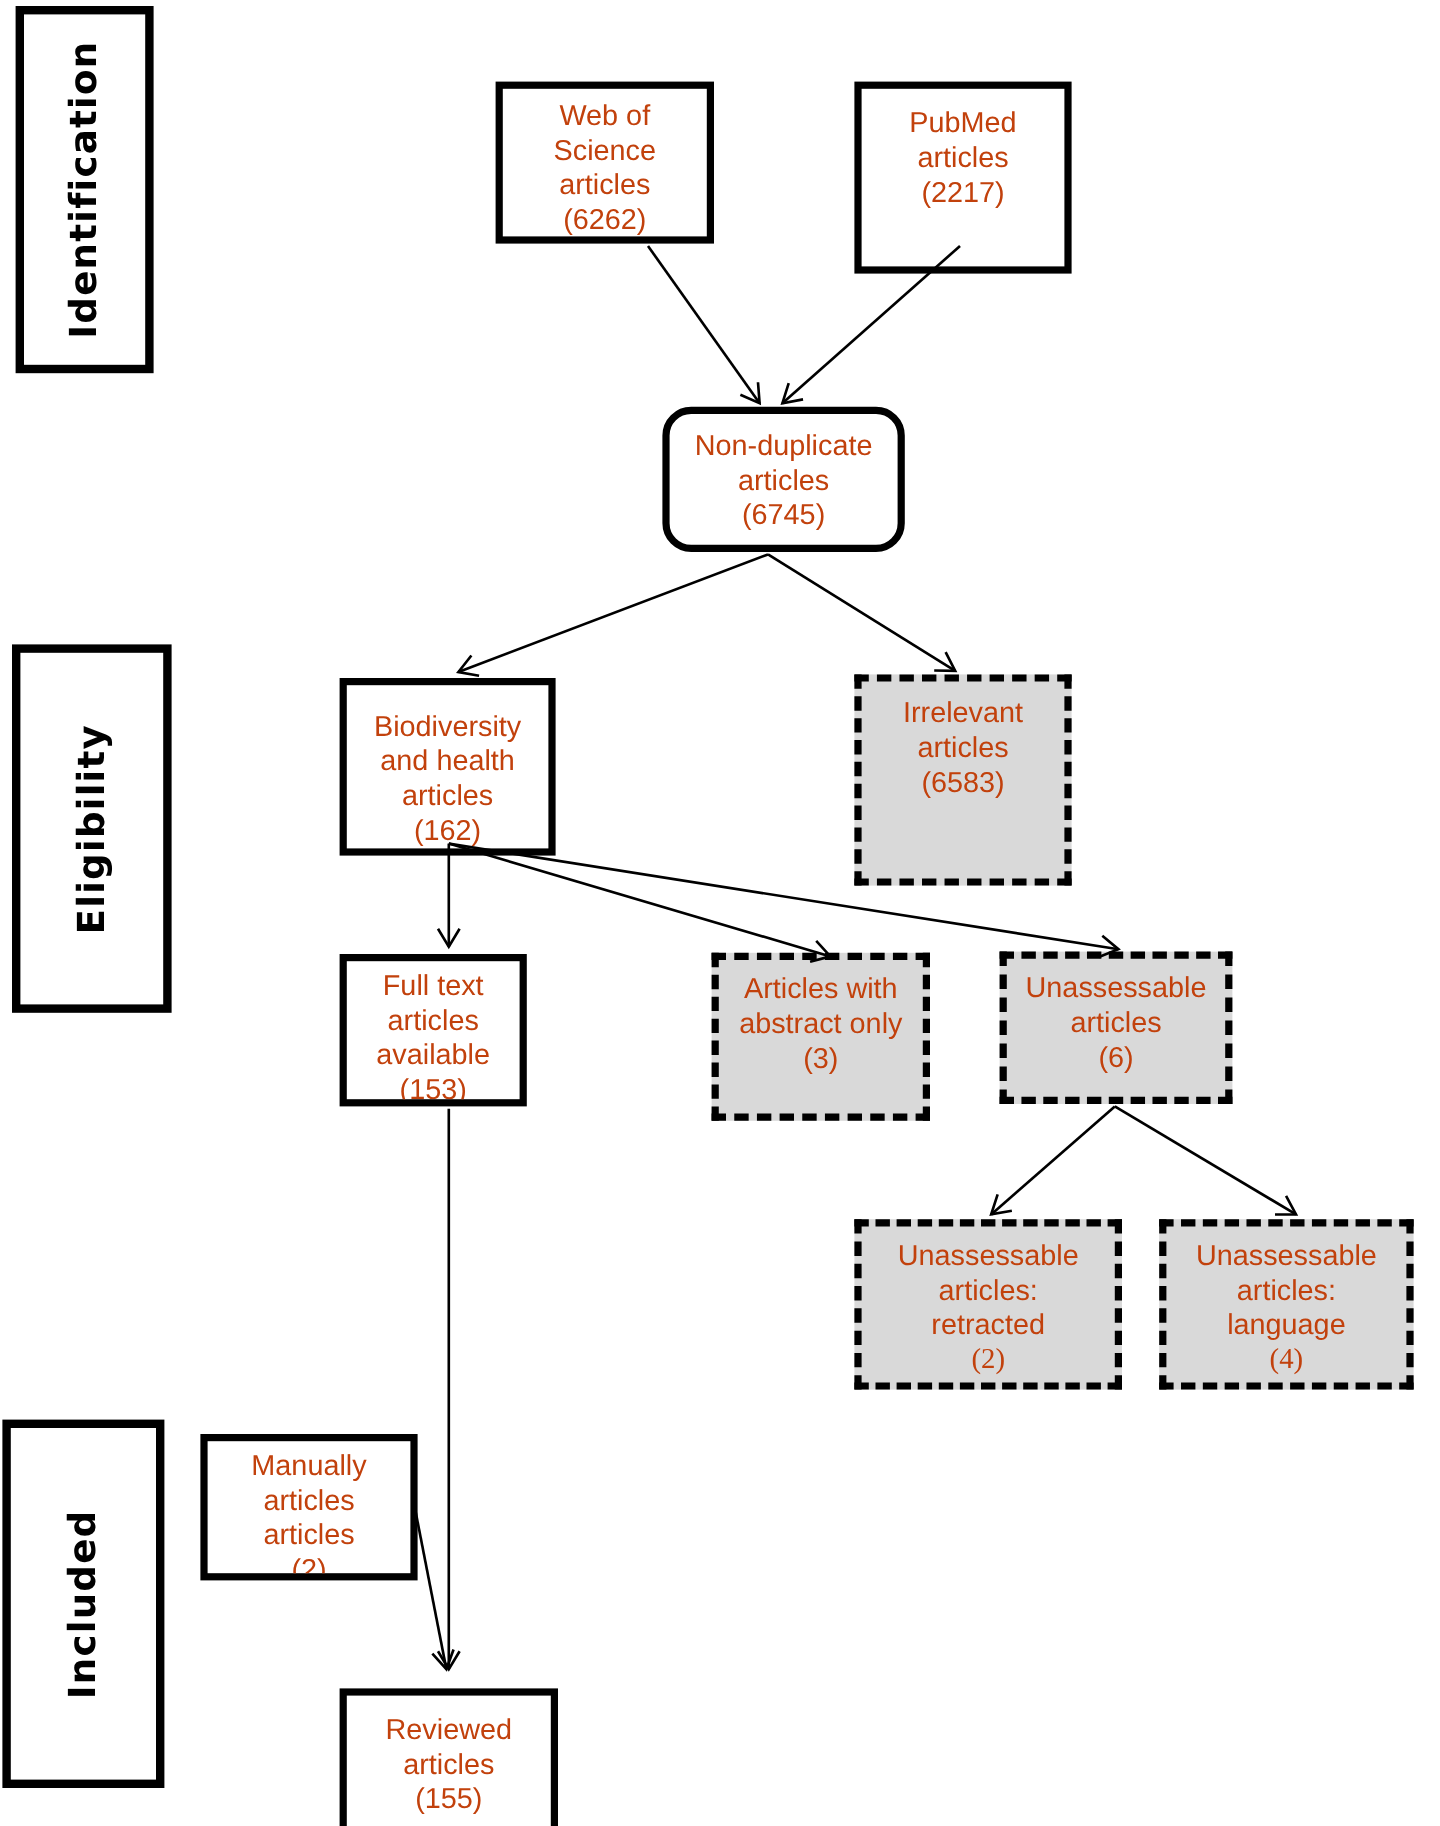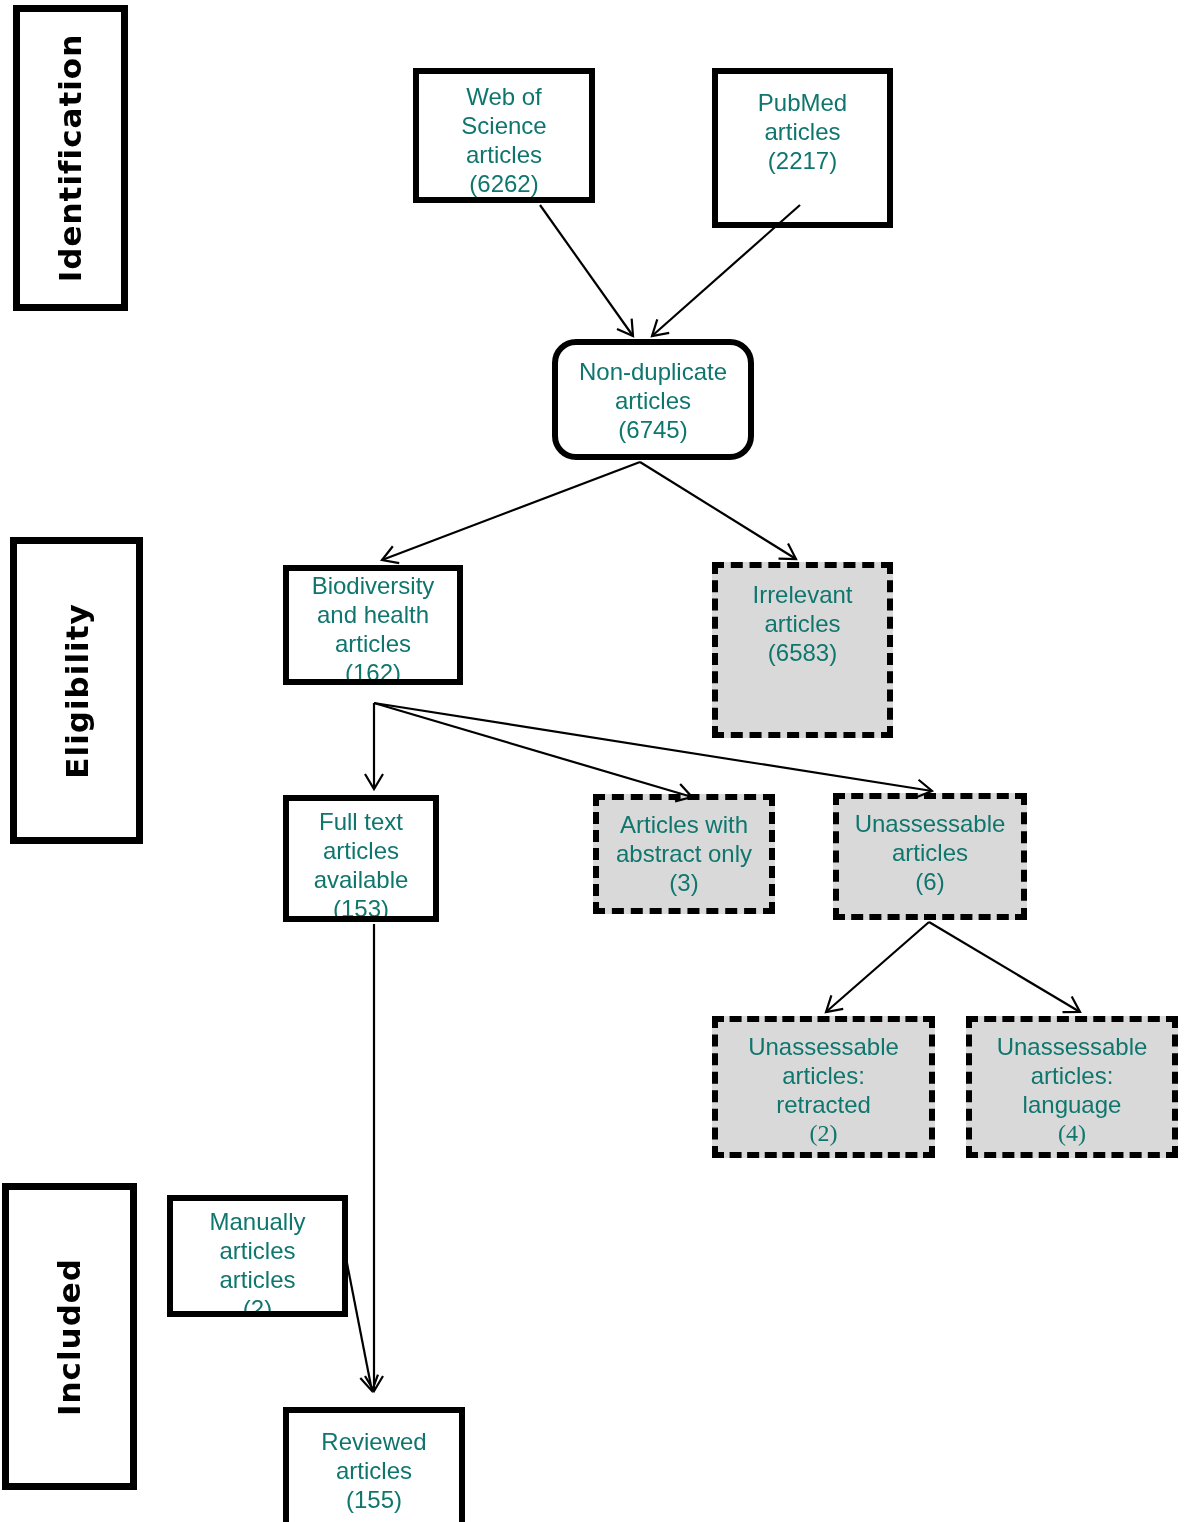--- a/index.html
+++ b/index.html
@@ -37,38 +37,38 @@
 
   
   .node{
     position:absolute;
     box-sizing:border-box;
     border:6px solid #000;
     background:#ffffff;
     font-size:24px;
     line-height:29px;
     text-align:center;
-    color:#0f766e;
+    color:#c2410c;
     z-index:1;
     overflow:hidden;
   }
   .node.dashed{
     border-style:dashed;
     background:#d9d9d9;
   }
   .line{white-space:nowrap;}
   .line.serif{font-family:"Liberation Serif", serif;}
 
   #b-wos{left:413px;top:68px;width:182px;height:135px;padding-top:8px;}
   #b-pubmed{left:712px;top:68px;width:181px;height:160px;padding-top:14px;}
   #b-nondup{left:552px;top:339px;width:202px;height:121px;padding-top:12px;border-radius:24px;}
-  #b-biodiv{left:283px;top:565px;width:180px;height:120px;padding-top:0;}
+  #b-biodiv{left:283px;top:565px;width:180px;height:148px;padding-top:20px;}
   #b-irrelevant{left:712px;top:562px;width:181px;height:176px;padding-top:12px;}
   #b-fulltext{left:283px;top:795px;width:156px;height:127px;padding-top:6px;}
-  #b-abstract{left:593px;top:794px;width:182px;height:120px;padding-top:10px;}
+  #b-abstract{left:593px;top:794px;width:182px;height:140px;padding-top:10px;}
   #b-unassessable{left:833px;top:793px;width:194px;height:127px;padding-top:10px;}
   #b-retracted{left:712px;top:1016px;width:223px;height:142px;padding-top:10px;}
   #b-language{left:966px;top:1016px;width:212px;height:142px;padding-top:10px;}
   #b-manual{left:167px;top:1195px;width:181px;height:122px;padding-top:6px;}
   #b-reviewed{left:283px;top:1395px;width:182px;height:123px;padding-top:14px;margin-top:12px;}
 
   
   #edges{
     position:absolute;
     left:0;top:0;

